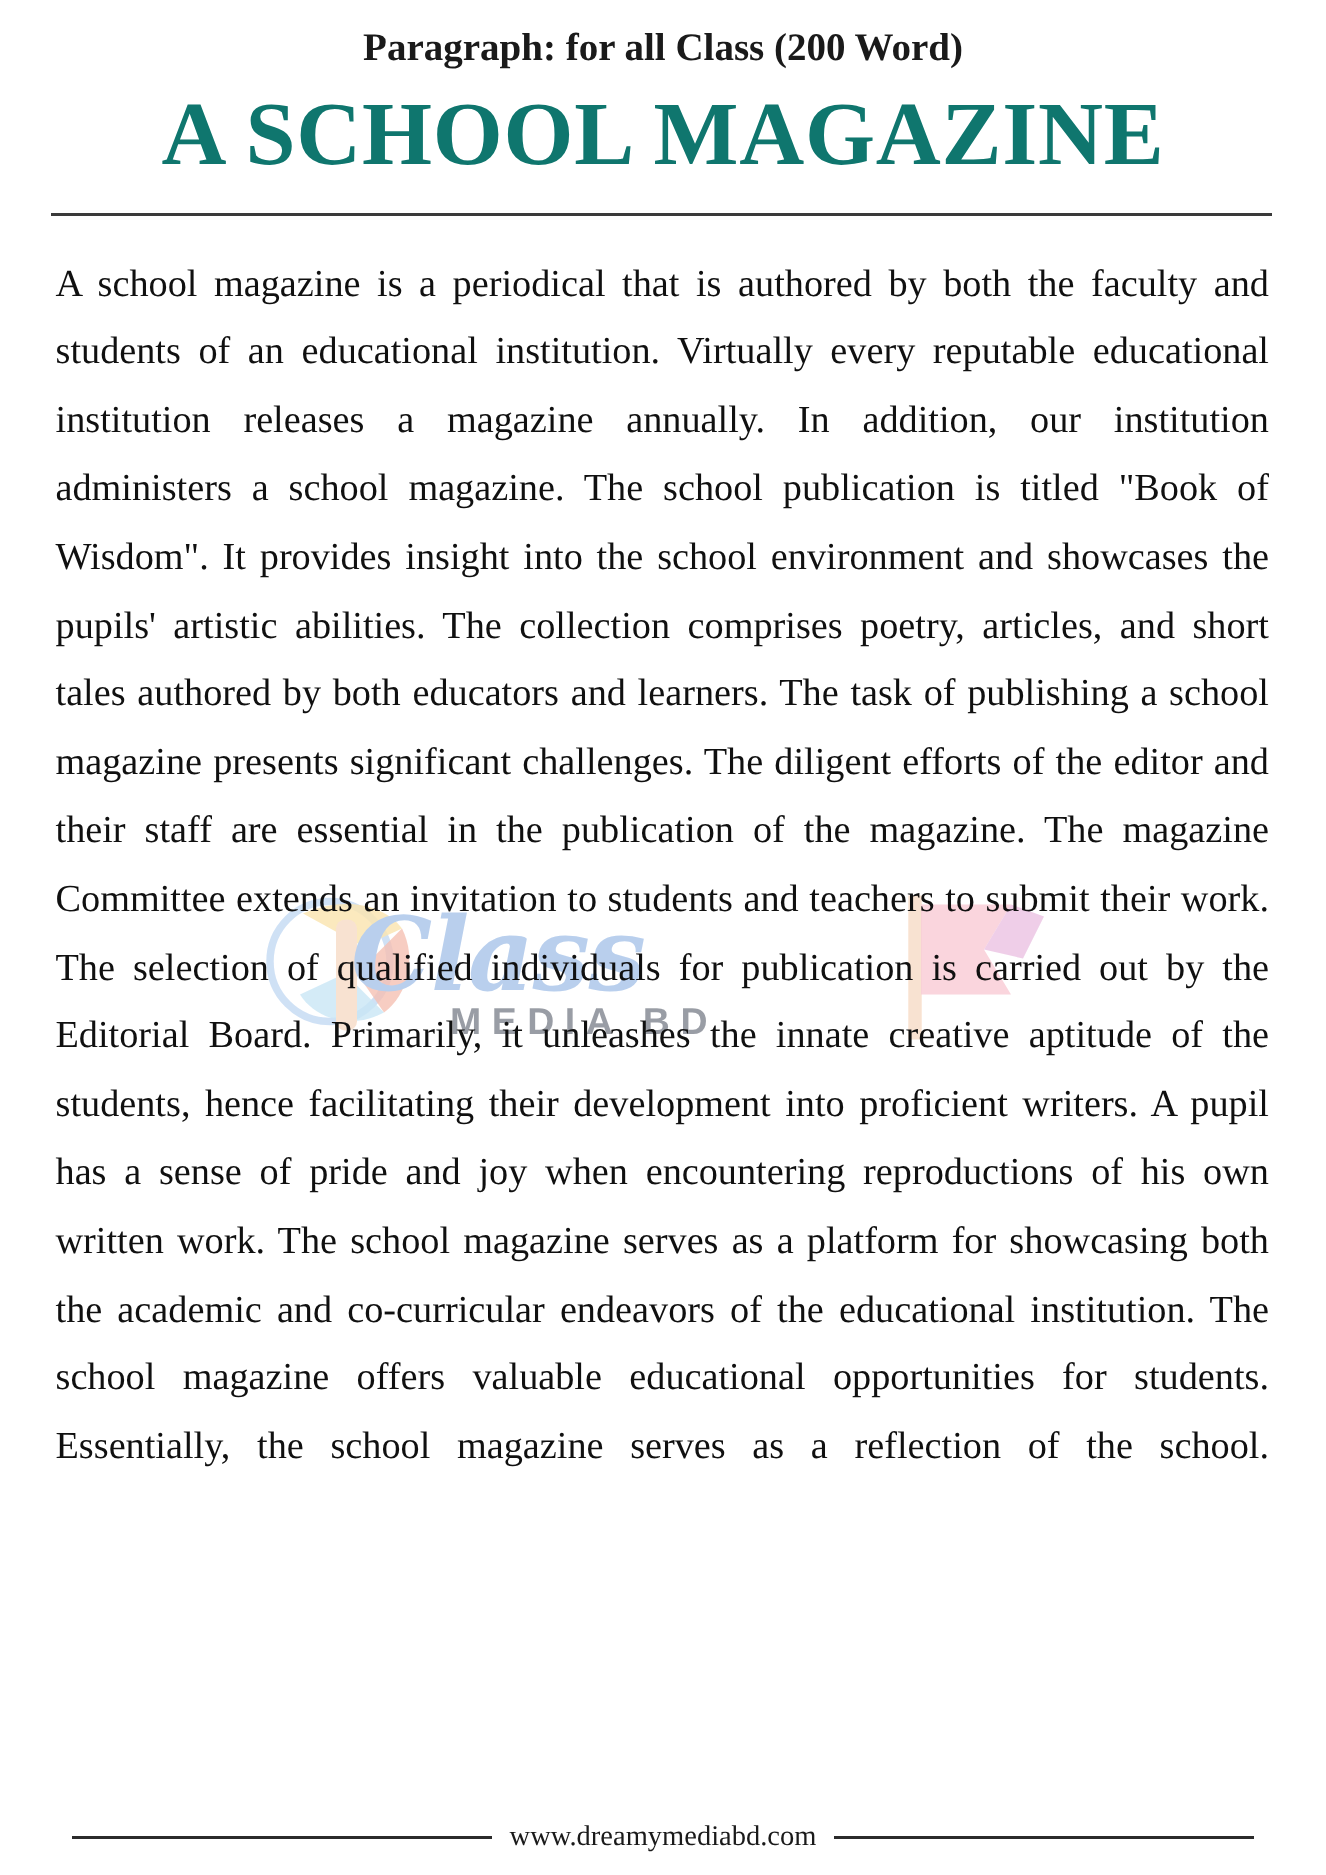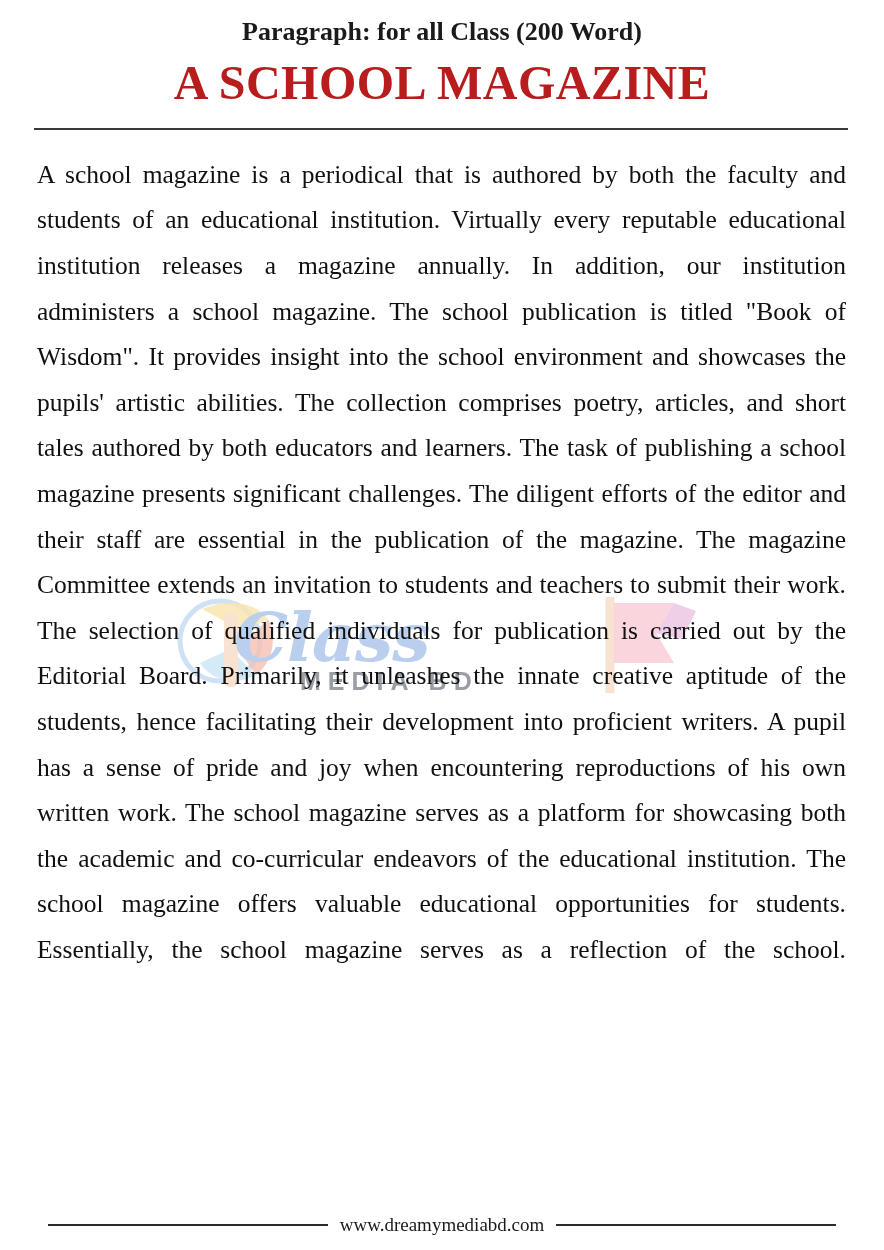--- a/index.html
+++ b/index.html
@@ -74,23 +74,23 @@
   .kicker {
     font-family: "Liberation Serif", "DejaVu Serif", serif;
     font-size: 26px;
     font-weight: bold;
     color: #1a1a1a;
     line-height: 1.1;
     margin: 0;
   }
   .title {
     font-family: "Liberation Serif", "DejaVu Serif", serif;
-    font-size: 48px;
+    font-size: 60px;
     font-weight: bold;
-    color: #b91c1c;
+    color: #0f766e;
     line-height: 1.15;
     margin: 8px 0 0 0;
     letter-spacing: 0.5px;
   }
   .rule-top {
     margin: 18px 36px 0 34px;
     height: 0;
     border: 0;
     border-top: 2px solid #3a3a3a;
   }

